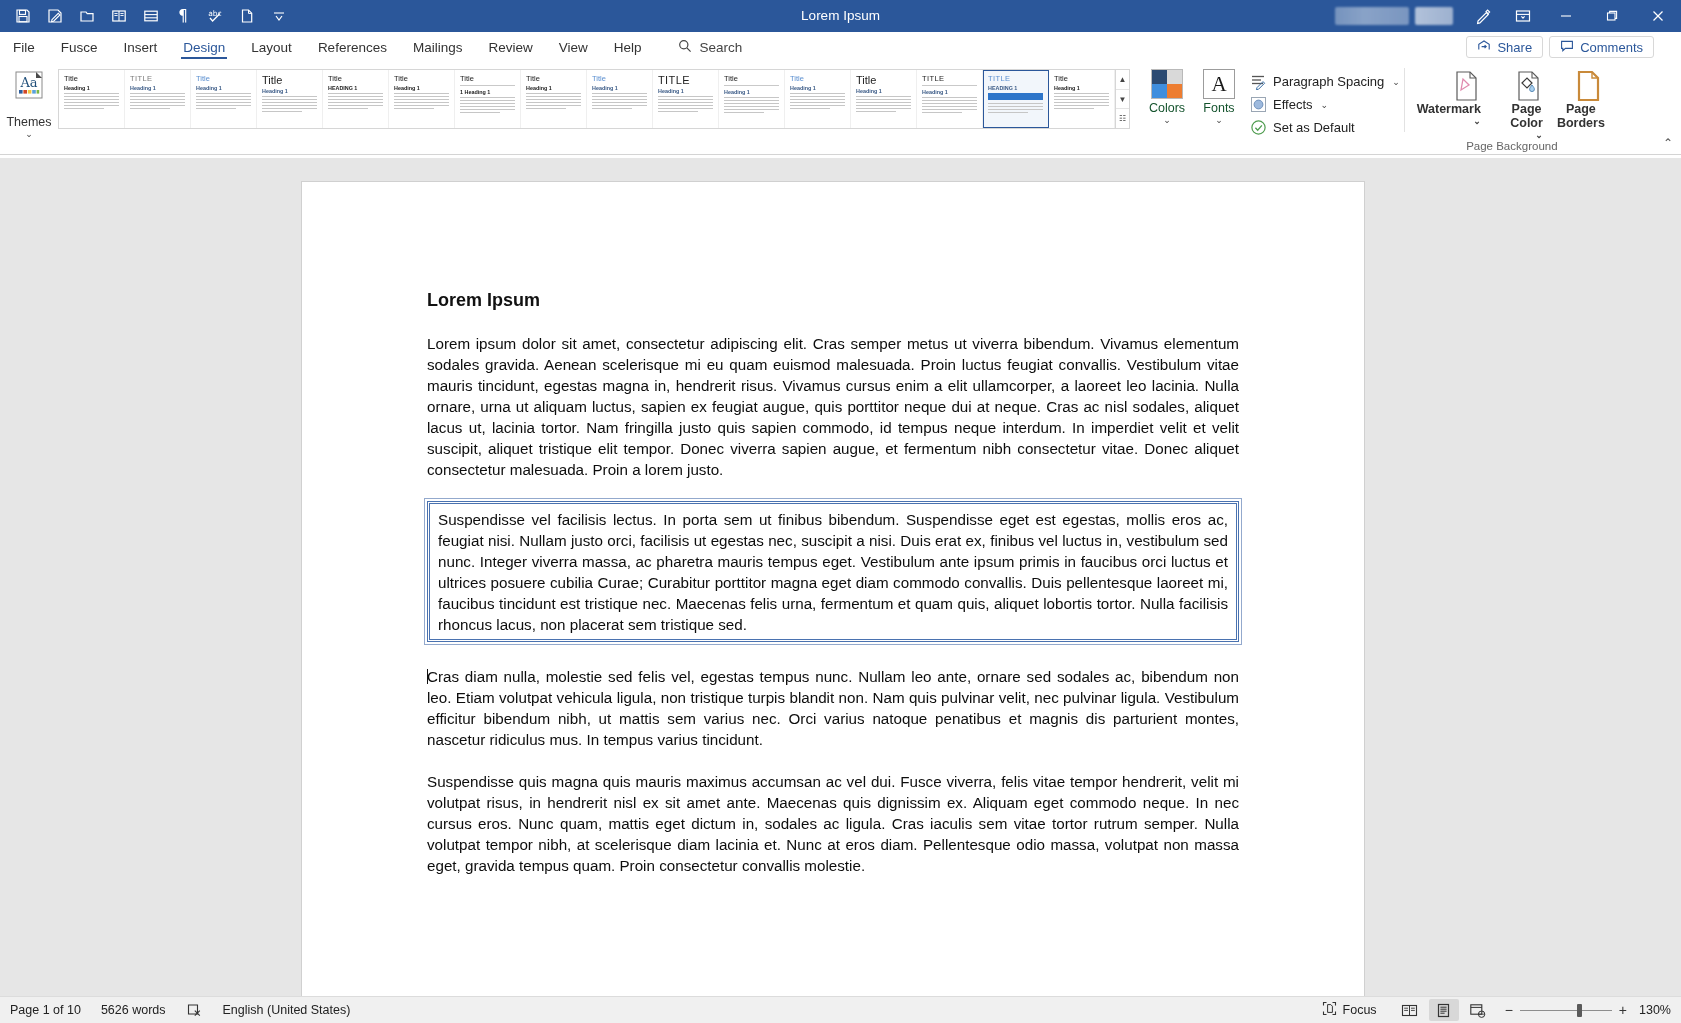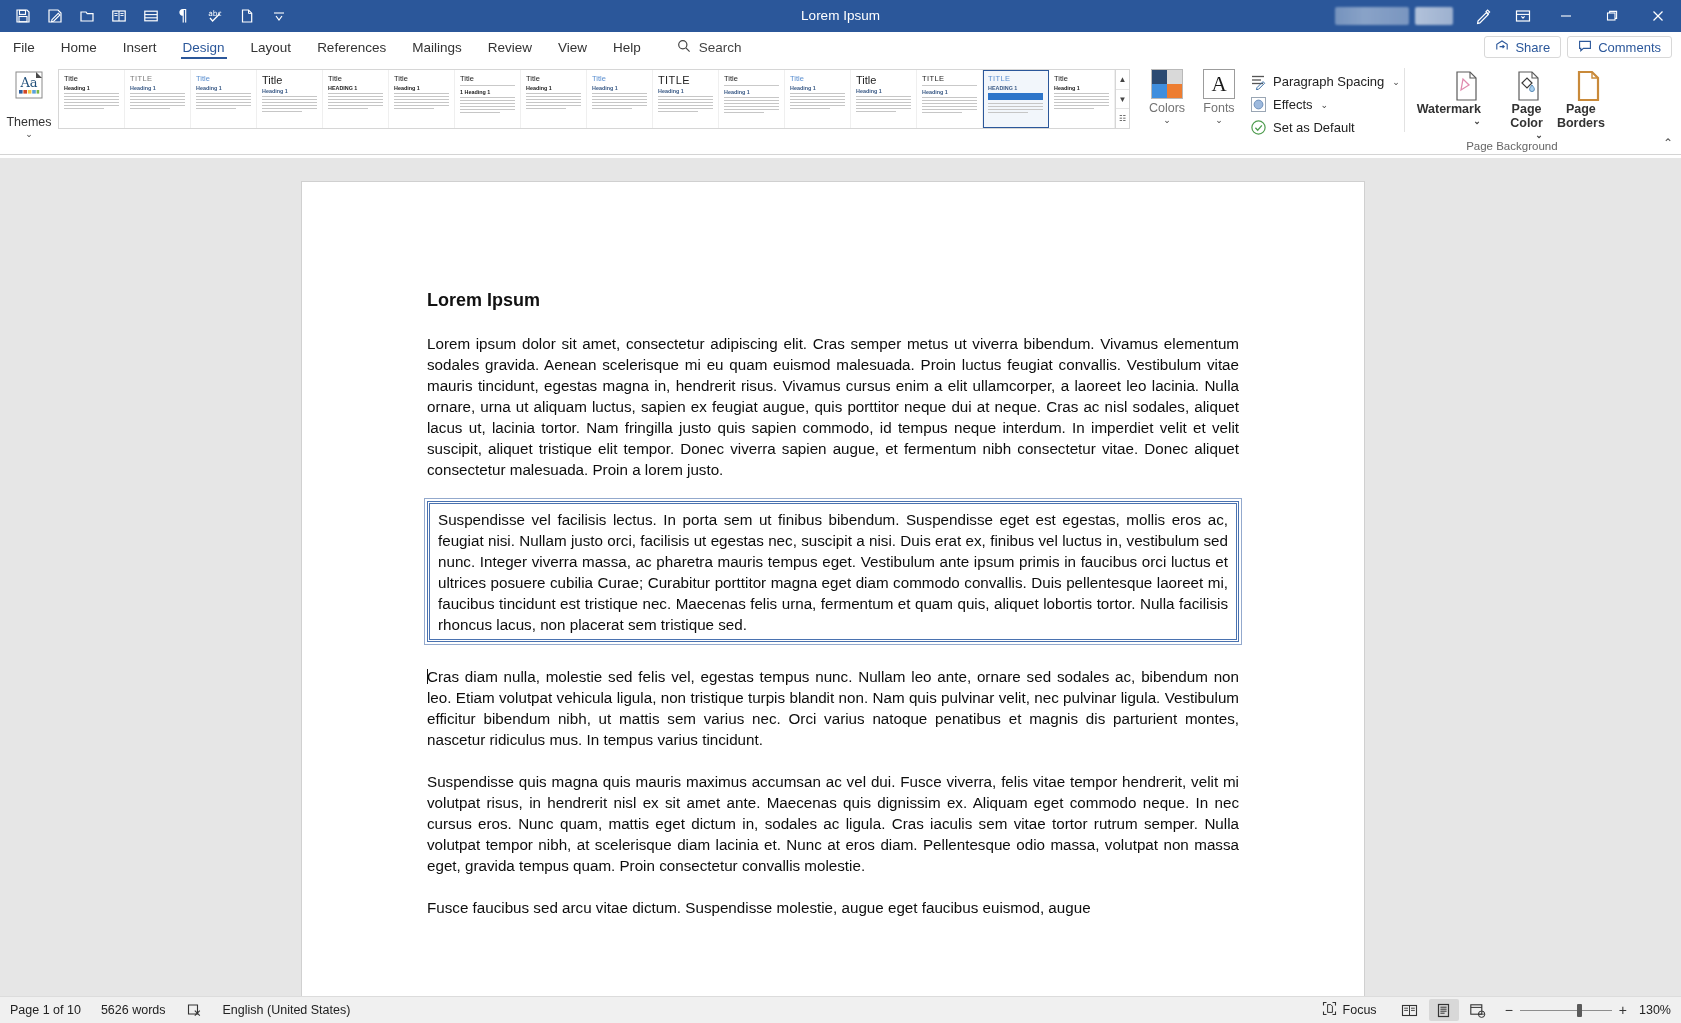--- a/index.html
+++ b/index.html
@@ -73,21 +73,21 @@
     content: ""; position: absolute;
     left: 11px; right: 11px; bottom: 3px; height: 2px;
     background: #2b579a;
   }
   .searchbox {
     display: flex; align-items: center; gap: 7px;
     margin-left: 22px; font-size: 13.5px; color: #444;
   }
   .tabstrip-right {
     margin-left: auto; display: flex; align-items: center;
-    gap: 6px; padding-right: 9px;
+    gap: 6px; padding-right: 27px;
   }
   .pill {
     display:flex; align-items:center; gap:6px;
     height: 22px; padding: 0 10px;
     border: 1px solid #d8d8d8; border-radius: 3px;
     background:#fff; font-size: 13px; color:#2b579a;
     white-space: nowrap;
   }
 
   
@@ -160,21 +160,21 @@
   .swatch {
     width: 32px; height: 30px;
     display:grid; grid-template-columns:1fr 1fr; grid-template-rows:1fr 1fr;
     border:1px solid #b9b9b9;
   }
   .fontsq {
     width: 32px; height: 30px; border:1px solid #9c9c9c;
     display:flex; align-items:center; justify-content:center;
     font-family:"Liberation Serif", serif; font-size: 21px; color:#1a1a1a;
   }
-  .bigbtn-label { font-size:12.5px; color:#737373; margin-top:2px; }
+  .bigbtn-label { font-size:12.5px; color:#14532d; margin-top:2px; }
 
   
   .cmdcol { display:flex; flex-direction:column; gap:2px; padding-top:5px; margin-left:4px;}
   .cmd {
     display:flex; align-items:center; gap:6px;
     height: 21px; padding: 0 4px;
     font-size: 13px; color:#222; white-space:nowrap;
   }
   .cmd .ci { width:17px; height:17px; display:flex; align-items:center; justify-content:center; }
 
@@ -356,21 +356,21 @@
       <svg width="12" height="12" viewBox="0 0 12 12">
           <line x1="1.5" y1="1.5" x2="10.5" y2="10.5" stroke="#fff" stroke-width="1.2"></line>
           <line x1="10.5" y1="1.5" x2="1.5" y2="10.5" stroke="#fff" stroke-width="1.2"></line>
         </svg>
     </div>
   </div>
 </div>
 
 <div class="tabstrip">
   <div class="tab">File</div>
-  <div class="tab">Home</div>
+  <div class="tab">Fusce</div>
   <div class="tab">Insert</div>
   <div class="tab active">Design</div>
   <div class="tab">Layout</div>
   <div class="tab">References</div>
   <div class="tab">Mailings</div>
   <div class="tab">Review</div>
   <div class="tab">View</div>
   <div class="tab">Help</div>
 
   <div class="searchbox">
@@ -737,21 +737,20 @@
       </div>
 
       <div class="boxed">
         <div class="doc-p">Suspendisse vel facilisis lectus. In porta sem ut finibus bibendum. Suspendisse eget est egestas, mollis eros ac, feugiat nisi. Nullam justo orci, facilisis ut egestas nec, suscipit a nisi. Duis erat ex, finibus vel luctus in, vestibulum sed nunc. Integer viverra massa, ac pharetra mauris tempus eget. Vestibulum ante ipsum primis in faucibus orci luctus et ultrices posuere cubilia Curae; Curabitur porttitor magna eget diam commodo convallis. Duis pellentesque laoreet mi, faucibus tincidunt est tristique nec. Maecenas felis urna, fermentum et quam quis, aliquet lobortis tortor. Nulla facilisis rhoncus lacus, non placerat sem tristique sed.</div>
       </div>
 
       <div class="doc-p">
         <span class="caret-bar"></span><span>Cras diam nulla, molestie sed felis vel, egestas tempus nunc. Nullam leo ante, ornare sed sodales ac, bibendum non leo. Etiam volutpat vehicula ligula, non tristique turpis blandit non. Nam quis pulvinar velit, nec pulvinar ligula. Vestibulum efficitur bibendum nibh, ut mattis sem varius nec. Orci varius natoque penatibus et magnis dis parturient montes, nascetur ridiculus mus. In tempus varius tincidunt.</span>
       </div>
       <div class="doc-p">Suspendisse quis magna quis mauris maximus accumsan ac vel dui. Fusce viverra, felis vitae tempor hendrerit, velit mi volutpat risus, in hendrerit nisl ex sit amet ante. Maecenas quis dignissim ex. Aliquam eget commodo neque. In nec cursus eros. Nunc quam, mattis eget dictum in, sodales ac ligula. Cras iaculis sem vitae tortor rutrum semper. Nulla volutpat tempor nibh, at scelerisque diam lacinia et. Nunc at eros diam. Pellentesque odio massa, volutpat non massa eget, gravida tempus quam. Proin consectetur convallis molestie.</div>
-      <div class="doc-p">Fusce faucibus sed arcu vitae dictum. Suspendisse molestie, augue eget faucibus euismod, augue</div>
     </div>
   </div>
 </div>
 
 <div class="statusbar">
   <div class="sb-left">
     <div class="sb-item">Page 1 of 10</div>
     <div class="sb-item">5626 words</div>
     <div class="sb-item">
       <svg width="17" height="17" viewBox="0 0 17 17">

